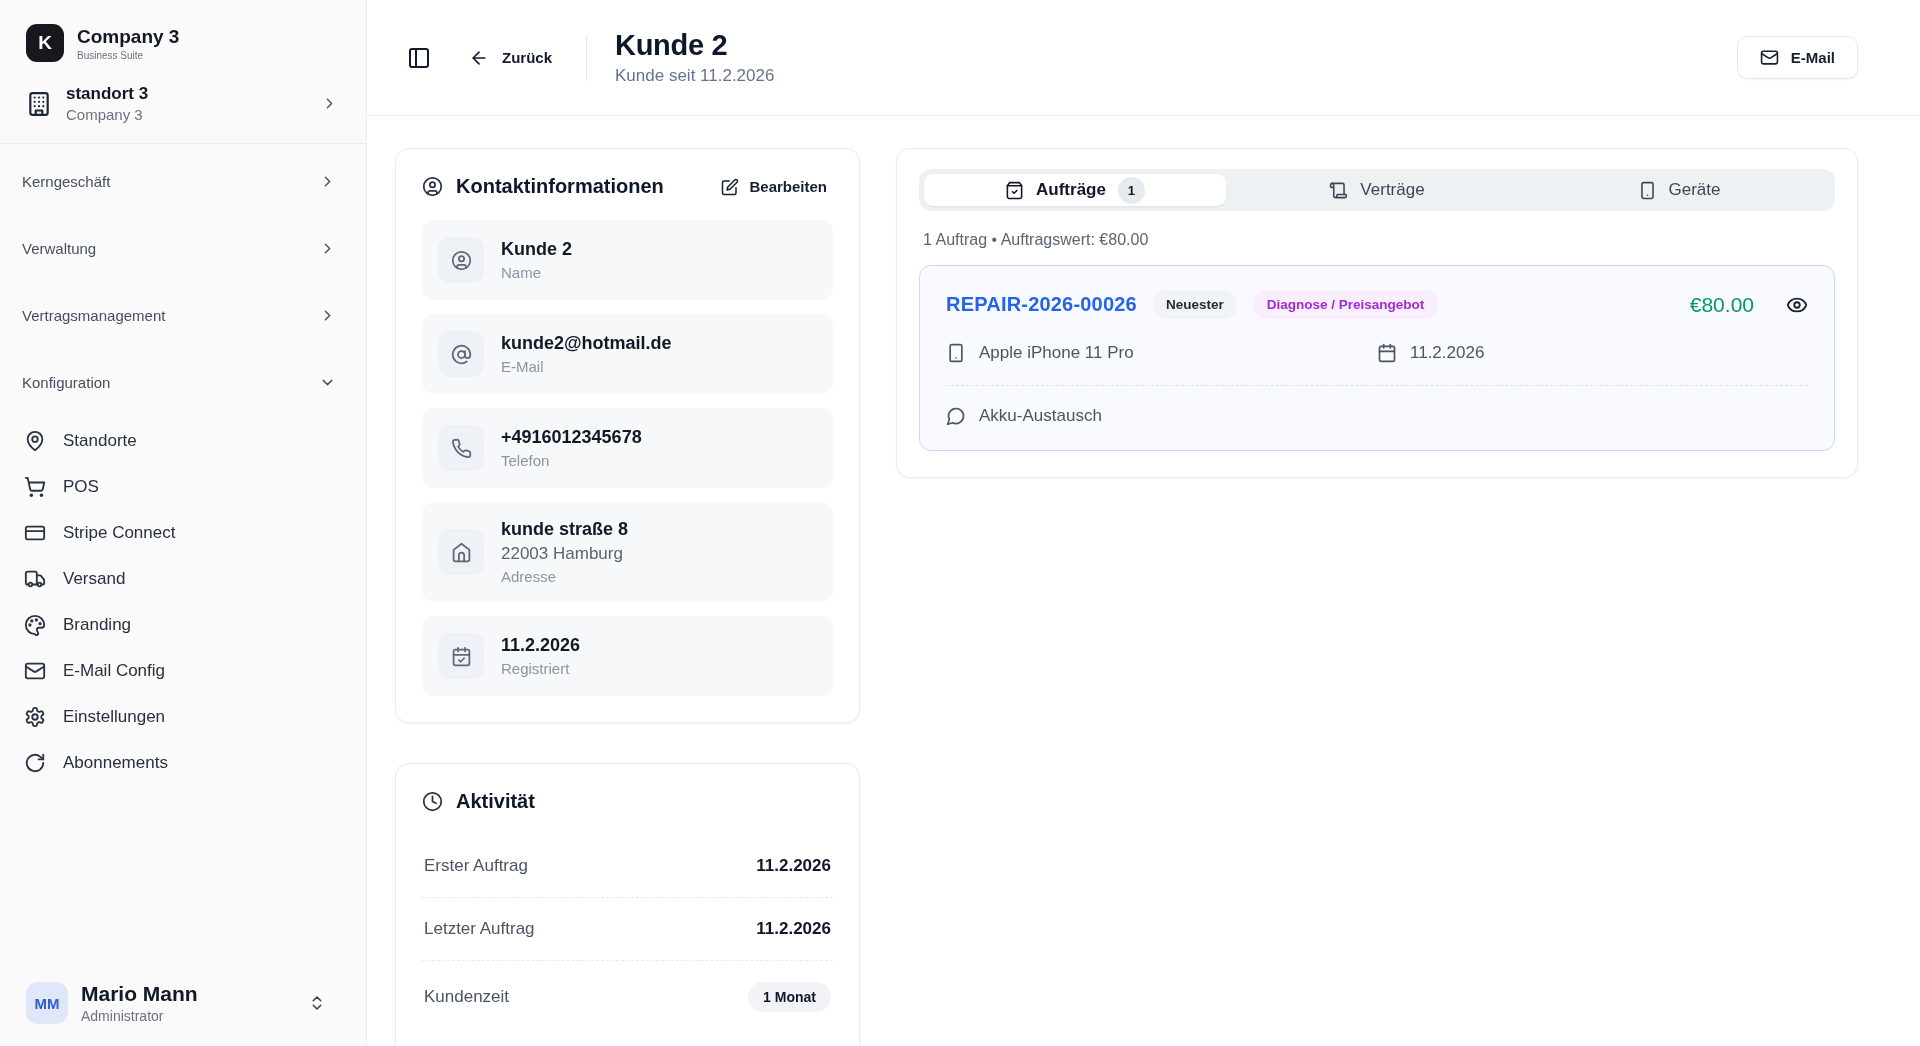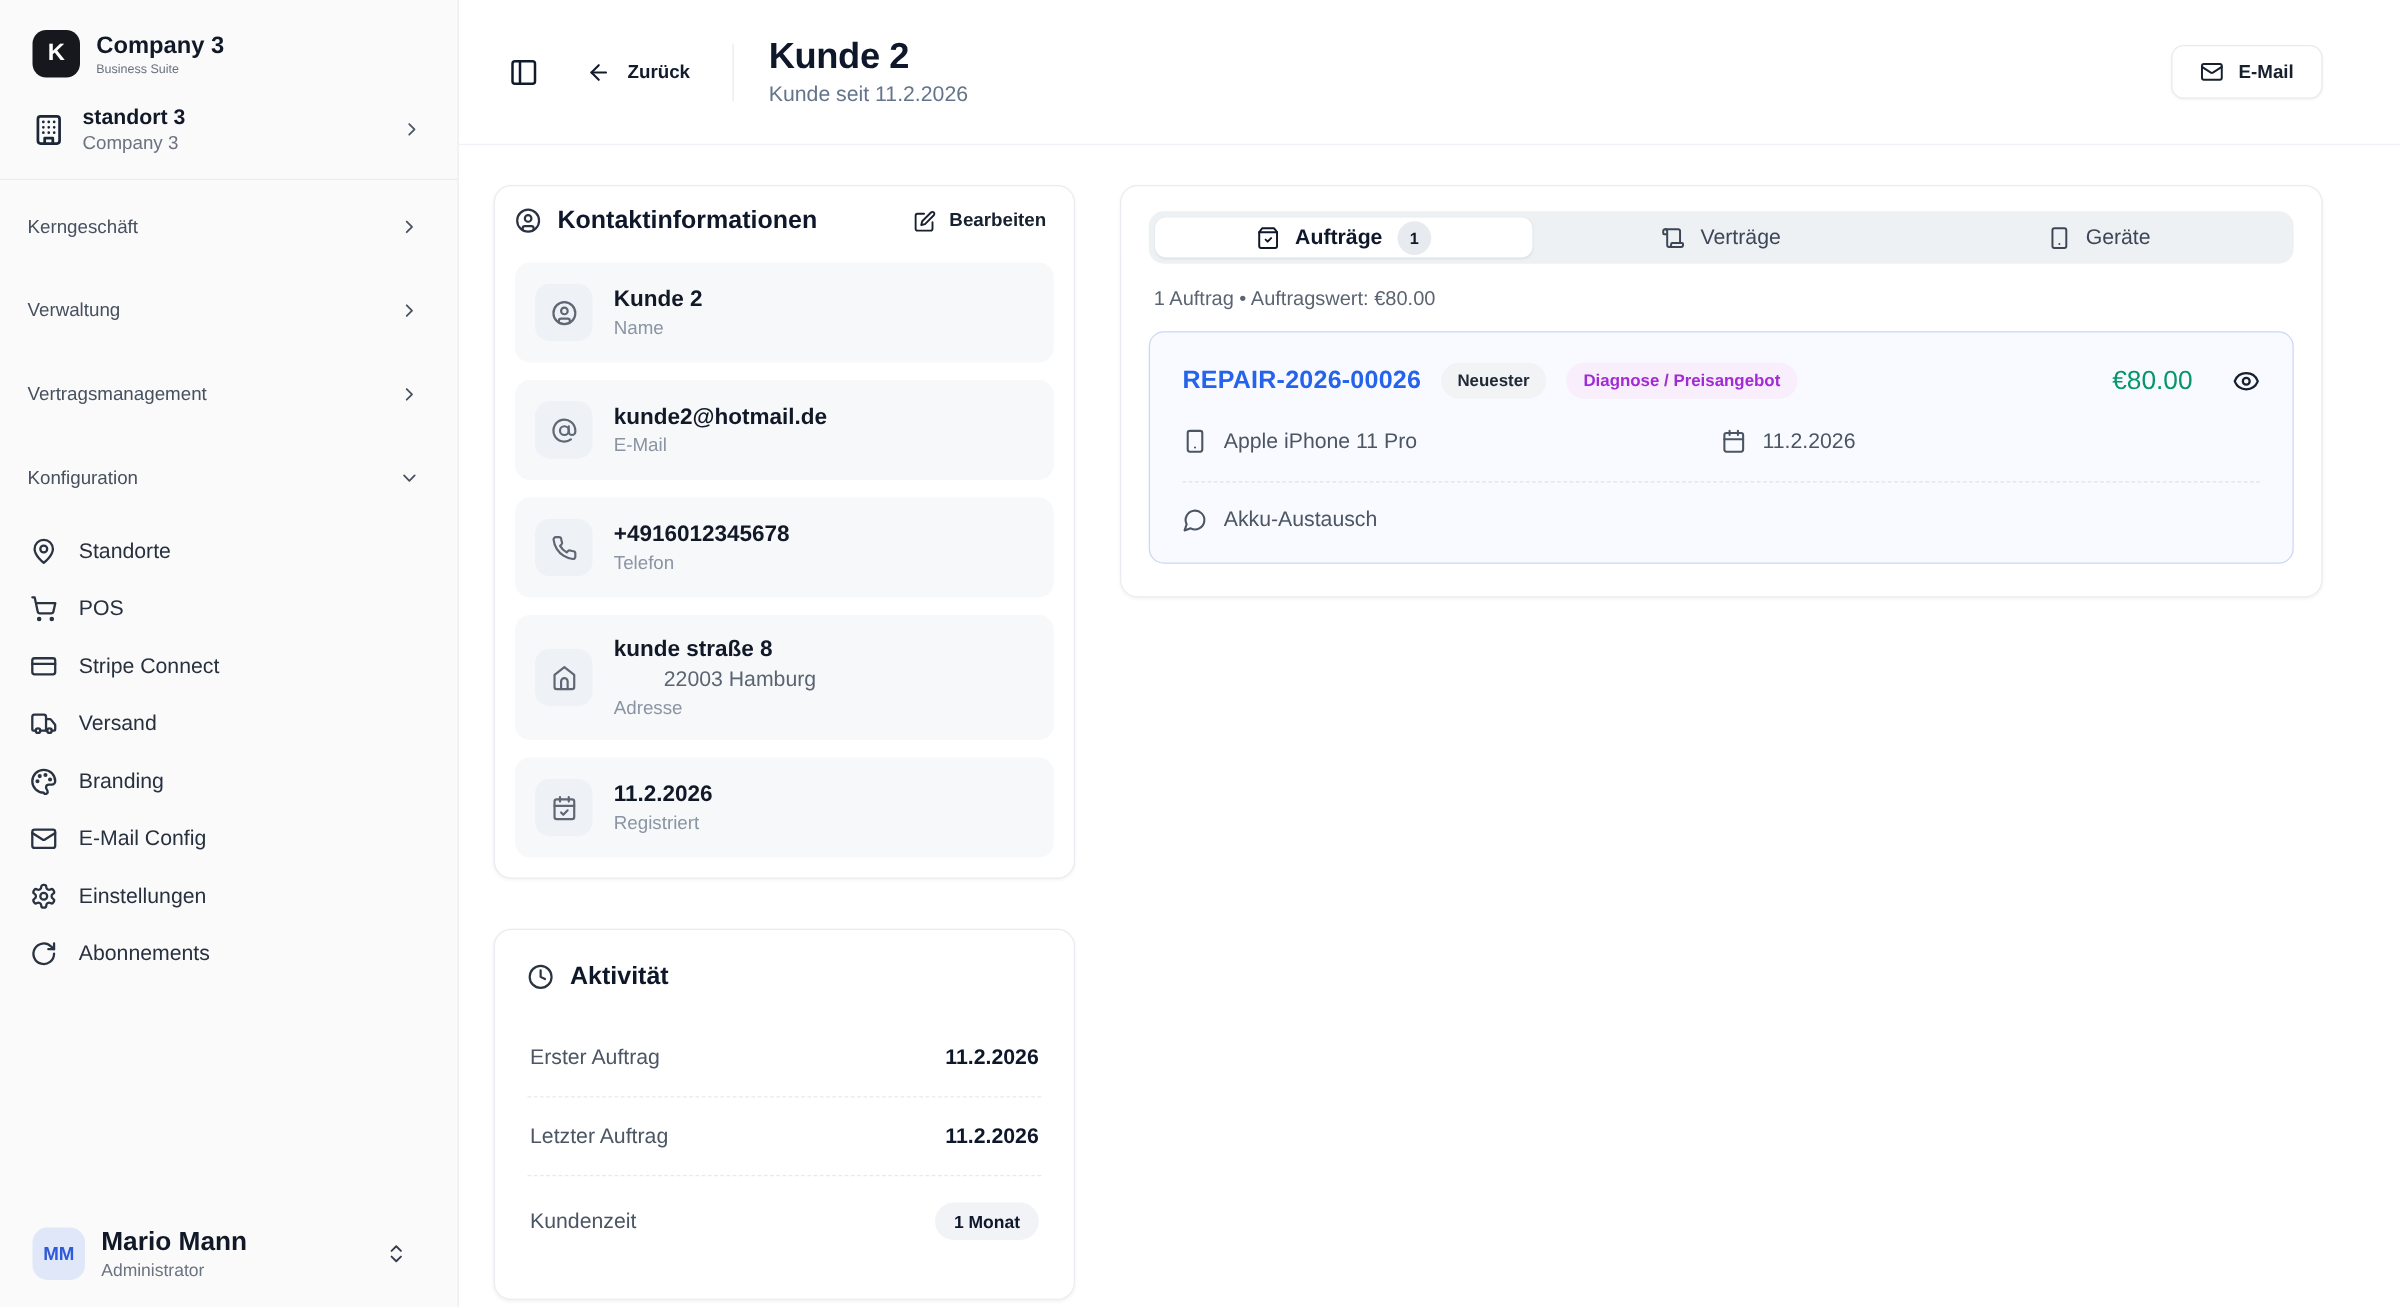--- a/index.html
+++ b/index.html
@@ -65,28 +65,28 @@
 
   .card { background:#fff; border:1px solid #e9ecf0; border-radius:14px;
     box-shadow:0 1px 3px rgba(16,24,40,.05); }
 
   .card-head { display:flex; align-items:center; gap:13px; margin-bottom:22px; }
   .card-title { font-size:20px; font-weight:700; color:#0f172a; }
   .head-icon { color:#2a3342; }
   .edit-btn { margin-left:auto; display:flex; align-items:center; gap:10px; font-size:15px;
     font-weight:700; color:#16202e; cursor:pointer; background:none; border:none; font-family:inherit; }
 
-  .contact-card { padding:16px; }
+  .contact-card { padding:26px; }
   .info-row { display:flex; align-items:center; gap:17px; background:#f7f8fa; border-radius:12px;
     padding:17px 16px; margin-bottom:14px; }
   .info-row:last-child { margin-bottom:0; }
   .info-icon-box { width:46px; height:46px; min-width:46px; border-radius:12px; background:#eef1f5;
     color:#5f6774; display:flex; align-items:center; justify-content:center; }
   .info-value { font-size:18px; font-weight:700; color:#111827; }
-  .info-value2 { font-size:17px; color:#5b6472; margin-top:4px;margin-left:40px; }
+  .info-value2 { font-size:17px; color:#5b6472; margin-top:4px; }
   .info-label { font-size:15px; color:#8a94a3; margin-top:4px; }
 
   .activity-card { padding:26px; }
   .act-rows { margin-top:6px; }
   .act-row { display:flex; justify-content:space-between; align-items:center; padding:21px 2px;
     border-bottom:1.5px dashed #e6eaef; }
   .act-row:last-child { border-bottom:none; }
   .act-label { font-size:17px; color:#4b5563; }
   .act-value { font-size:17px; font-weight:700; color:#0f172a; }
   .act-badge { background:#f1f3f6; border-radius:999px; padding:7px 15px; font-size:14px;

